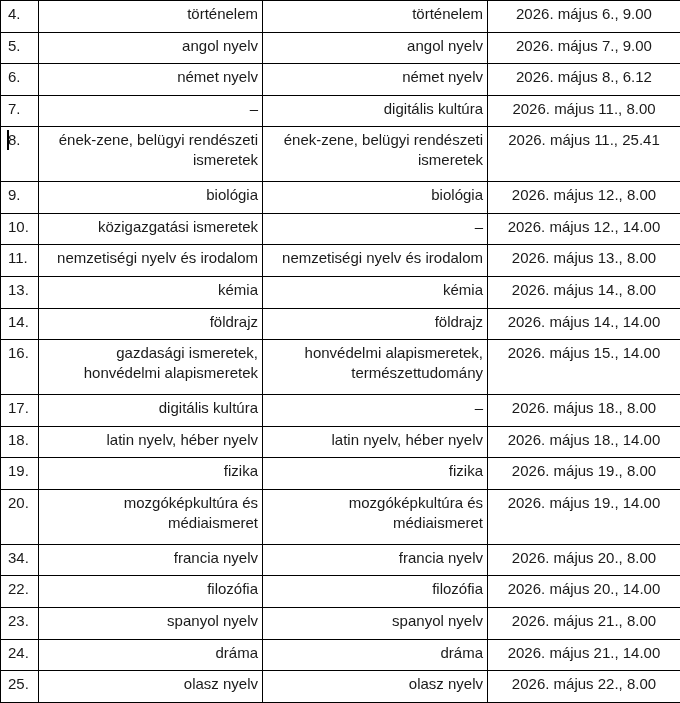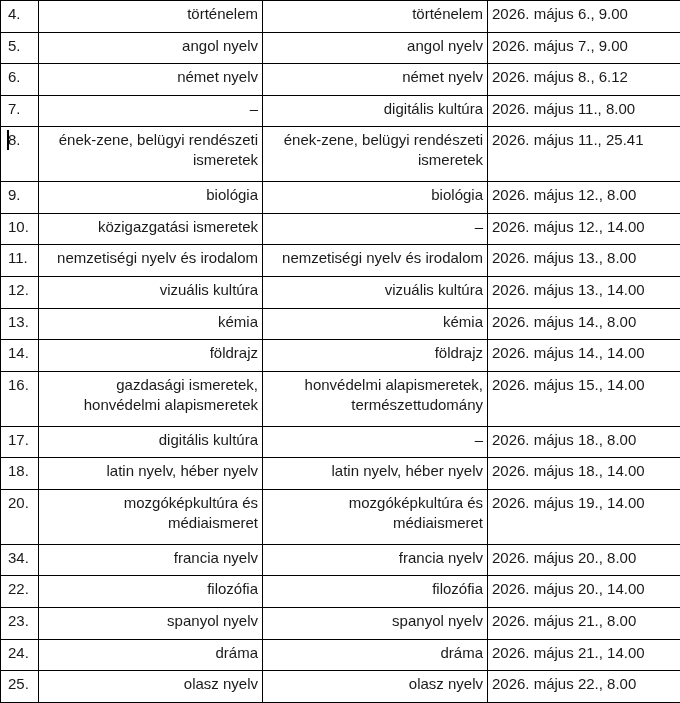--- a/index.html
+++ b/index.html
@@ -33,21 +33,21 @@
   td.num-cell {
     text-align: left;
     padding-left: 7px;
     position: relative;
   }
   td.subject-cell {
     text-align: right;
     white-space: pre-line;
   }
   td.date-cell {
-    text-align: left;
+    text-align: center;
     white-space: nowrap;
   }
   .caret {
     position: absolute;
     left: 6px;
     top: 3px;
     width: 1.5px;
     height: 20px;
     background: #000000;
   }
@@ -124,28 +124,20 @@
       <tr>
     <td class="num-cell">
       <span>11.</span>
     </td>
     <td class="subject-cell">nemzetiségi nyelv és irodalom</td>
     <td class="subject-cell">nemzetiségi nyelv és irodalom</td>
     <td class="date-cell">2026. május 13., 8.00</td>
   </tr>
       <tr>
     <td class="num-cell">
-      <span>12.</span>
-    </td>
-    <td class="subject-cell">vizuális kultúra</td>
-    <td class="subject-cell">vizuális kultúra</td>
-    <td class="date-cell">2026. május 13., 14.00</td>
-  </tr>
-      <tr>
-    <td class="num-cell">
       <span>13.</span>
     </td>
     <td class="subject-cell">kémia</td>
     <td class="subject-cell">kémia</td>
     <td class="date-cell">2026. május 14., 8.00</td>
   </tr>
       <tr>
     <td class="num-cell">
       <span>14.</span>
     </td>
@@ -174,20 +166,28 @@
       <tr>
     <td class="num-cell">
       <span>18.</span>
     </td>
     <td class="subject-cell">latin nyelv, héber nyelv</td>
     <td class="subject-cell">latin nyelv, héber nyelv</td>
     <td class="date-cell">2026. május 18., 14.00</td>
   </tr>
       <tr>
     <td class="num-cell">
+      <span>19.</span>
+    </td>
+    <td class="subject-cell">fizika</td>
+    <td class="subject-cell">fizika</td>
+    <td class="date-cell">2026. május 19., 8.00</td>
+  </tr>
+      <tr>
+    <td class="num-cell">
       <span>20.</span>
     </td>
     <td class="subject-cell">mozgóképkultúra és
 médiaismeret</td>
     <td class="subject-cell">mozgóképkultúra és
 médiaismeret</td>
     <td class="date-cell">2026. május 19., 14.00</td>
   </tr>
       <tr>
     <td class="num-cell">

